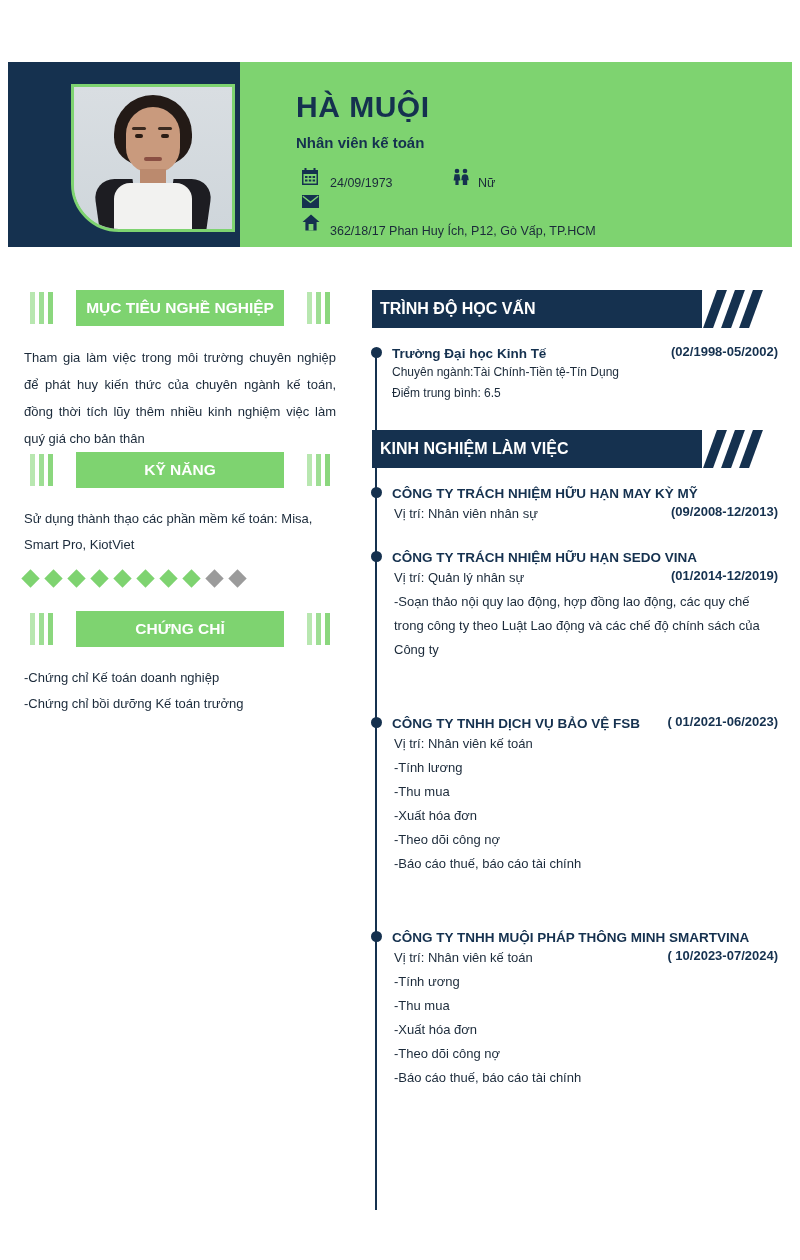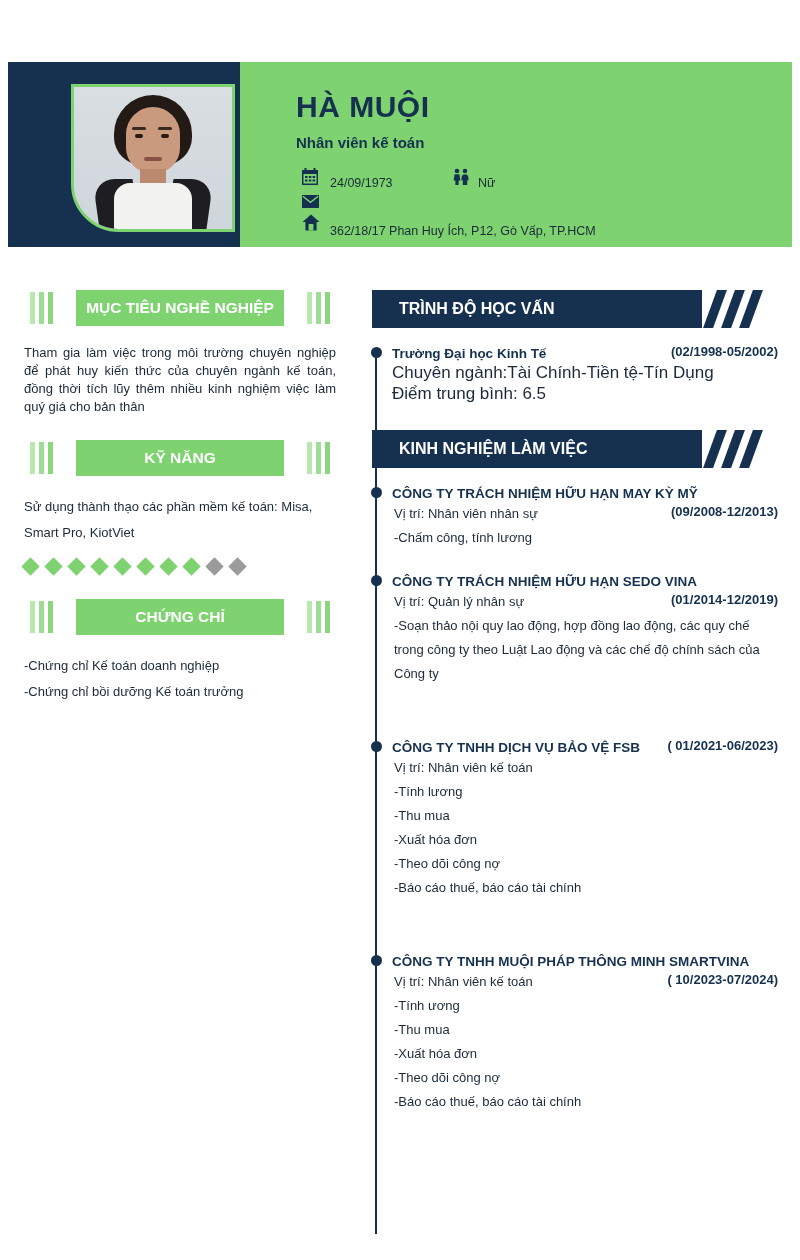--- a/index.html
+++ b/index.html
@@ -185,24 +185,23 @@
     width: 5px;
     height: 32px;
     background: #7ed370;
   }
   .stripes i:nth-child(1) { opacity: .55; }
   .stripes i:nth-child(2) { opacity: .75; }
   .stripes i:nth-child(3) { opacity: .9; }
 
   .body-text {
     font-size: 13px;
-    line-height: 18px;
+    line-height: 27px;
     color: #1b2a3a;
     text-align: justify;
-    margin-bottom: 24px;
   }
   .body-text.left-plain {
     text-align: left;
     line-height: 26px;
   }
   .cert-line {
     font-size: 13px;
     line-height: 26px;
   }
 
@@ -228,21 +227,21 @@
   }
   .rbar .rbar-bg {
     position: absolute;
     left: 0; top: 0;
     width: 330px;
     height: 38px;
     background: #15314f;
   }
   .rbar .rbar-text {
     position: absolute;
-    left: 27px; top: 0;
+    left: 8px; top: 0;
     height: 44px;
     line-height: 38px;
     color: #ffffff;
     font-size: 16px;
     font-weight: bold;
   }
   .rbar .rslant {
     position: absolute;
     top: 0;
     width: 10px;
@@ -309,21 +308,21 @@
     color: #1b2a3a;
     padding-left: 2px;
   }
   .tl-bullet {
     font-size: 13px;
     line-height: 24px;
     color: #1b2a3a;
     padding-left: 2px;
   }
   .edu-item { margin-bottom: 26px; }
-  .edu-line { font-size: 17px; line-height: 21px; }
+  .edu-line { font-size: 12px; line-height: 21px; }
   .spacer-30 { height: 30px; }
 </style>
 </head>
 <body>
 
 <div class="header">
   <div class="header-dark"></div>
 
   <div class="photo-frame">
     <div class="photo">
@@ -482,21 +481,20 @@
 
   <div class="timeline">
 
 
     <div class="tl-item">
       <div class="tl-head">
         <span class="tl-title">CÔNG TY TRÁCH NHIỆM HỮU HẠN MAY KỲ MỸ</span>
         <span class="tl-date below">(09/2008-12/2013)</span>
       </div>
       <div class="tl-sub">Vị trí: Nhân viên nhân sự</div>
-      <div class="tl-bullet">-Chấm công, tính lương</div>
     </div>
 
     <div class="tl-item">
       <div class="tl-head">
         <span class="tl-title">CÔNG TY TRÁCH NHIỆM HỮU HẠN SEDO VINA</span>
         <span class="tl-date below">(01/2014-12/2019)</span>
       </div>
       <div class="tl-sub">Vị trí: Quản lý nhân sự</div>
       <div class="tl-bullet">-Soạn thảo nội quy lao động, hợp đồng lao động, các quy chế trong công ty theo Luật Lao động và các chế độ chính sách của Công ty</div>
     </div>

